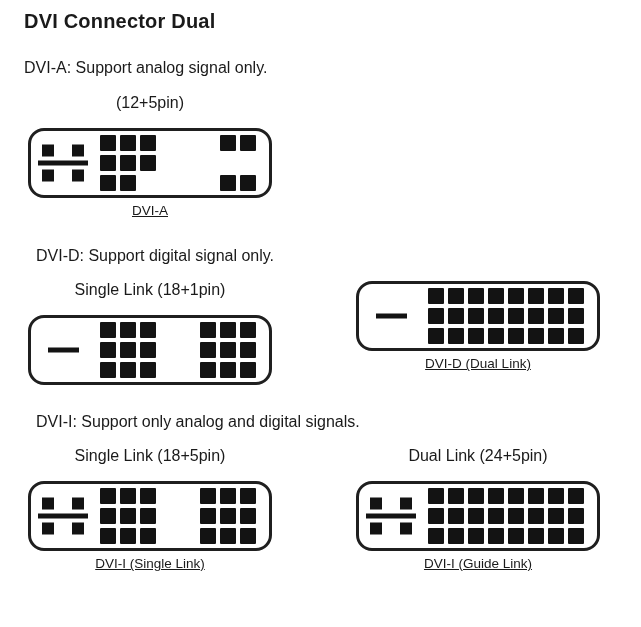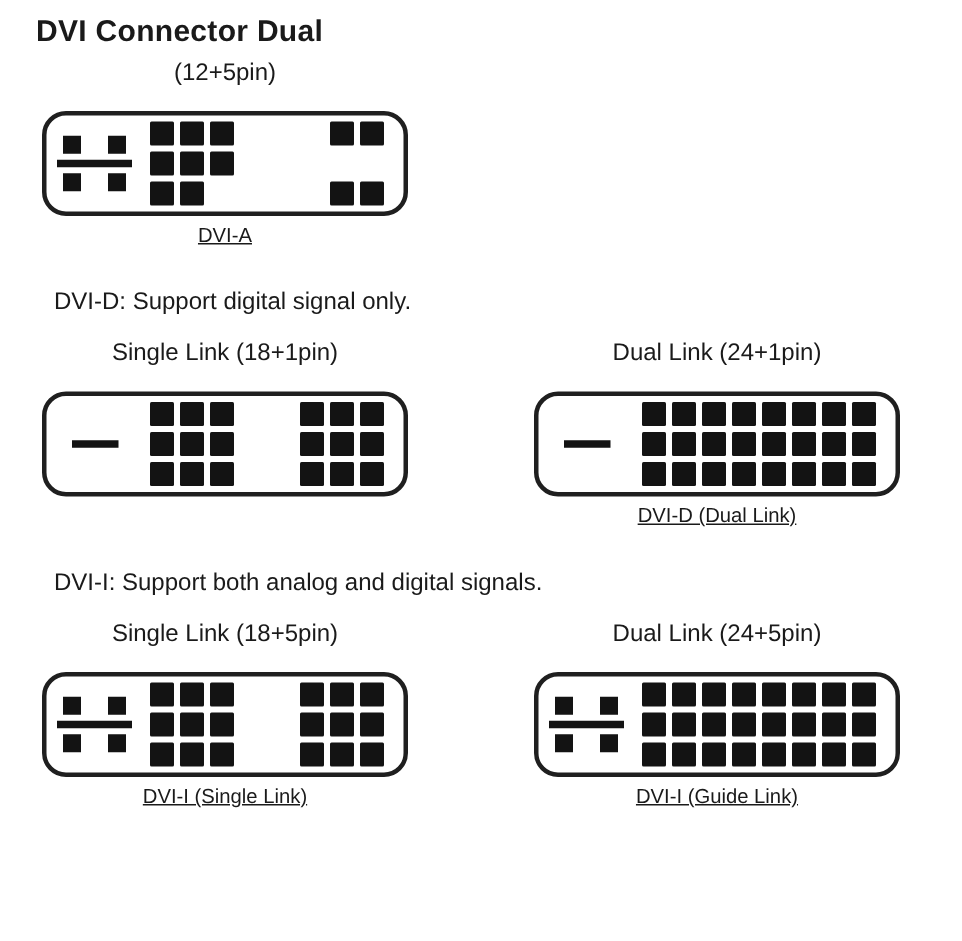--- a/index.html
+++ b/index.html
@@ -19,21 +19,21 @@
   .desc {
     margin: 26px 0 0 24px;
     font-size: 16px; line-height: 18px;
   }
   .section-d .desc, .section-i .desc { margin-top: 28px; margin-left: 36px; }
   .connector-row {
     display: flex; gap: 84px;
     padding-left: 28px;
     margin-top: 16px;
   }
-  .section-a .connector-row { margin-top: 7px; }
+  .section-a .connector-row { margin-top: 17px; }
   .connector-group {
     width: 244px;
     display: flex; flex-direction: column; align-items: center;
   }
   .heading {
     font-size: 16px; line-height: 18px;
     margin: 0 0 16px 0; text-align: center;
   }
   .connector {
     position: relative;
@@ -79,20 +79,21 @@
   .analog .ablade { width: 50px; height: 5px; background: var(--pin, #131313); }
 </style>
 </head>
 <body>
 
 <div class="page">
 
   <h1 class="title">DVI Connector Dual</h1>
 
   <section class="section-a">
+    <p class="desc">DVI-A: Support analog signal only.</p>
     <div class="connector-row">
       <figure class="connector-group" style="margin:0">
         <div class="heading">(12+5pin)</div>
         <div class="connector">
             <div class="analog">
               <div class="prow">
                 <div class="apin"></div>
                 <div class="apin"></div>
               </div>
               <div class="ablade"></div>
@@ -162,21 +163,20 @@
               <span class="pin"></span>
               <span class="pin empty"></span>
               <span class="pin empty"></span>
               <span class="pin"></span>
               <span class="pin"></span>
               <span class="pin"></span>
             </div>
           </div>
       </figure>
       <figure class="connector-group" style="margin:0">
-        <div class="heading">Dual Link (24+1pin)</div>
         <div class="connector">
             <div class="blade"></div>
             <div class="pin-grid">
               <span class="pin"></span>
               <span class="pin"></span>
               <span class="pin"></span>
               <span class="pin"></span>
               <span class="pin"></span>
               <span class="pin"></span>
               <span class="pin"></span>
@@ -198,21 +198,21 @@
               <span class="pin"></span>
               <span class="pin"></span>
             </div>
           </div>
         <figcaption class="caption">DVI-D (Dual Link)</figcaption>
       </figure>
     </div>
   </section>
 
   <section class="section-i">
-    <p class="desc">DVI-I: Support both analog and digital signals.</p>
+    <p class="desc">DVI-I: Support only analog and digital signals.</p>
     <div class="connector-row">
       <figure class="connector-group" style="margin:0">
         <div class="heading">Single Link (18+5pin)</div>
         <div class="connector">
             <div class="analog">
               <div class="prow">
                 <div class="apin"></div>
                 <div class="apin"></div>
               </div>
               <div class="ablade"></div>

